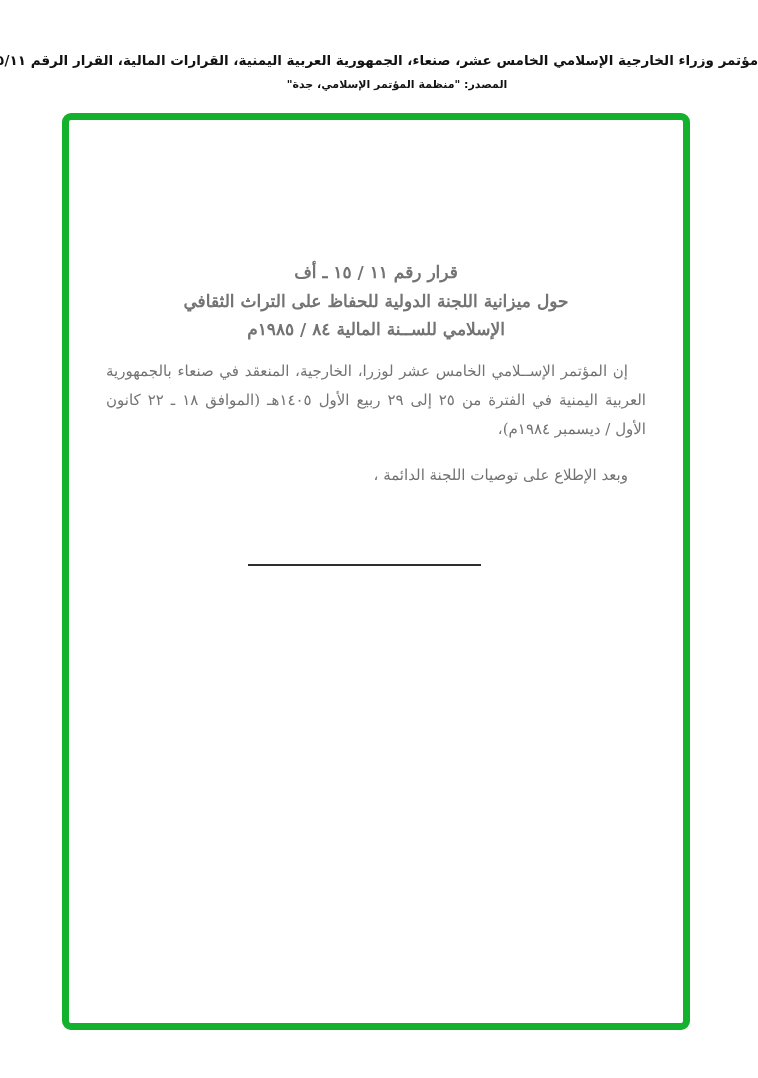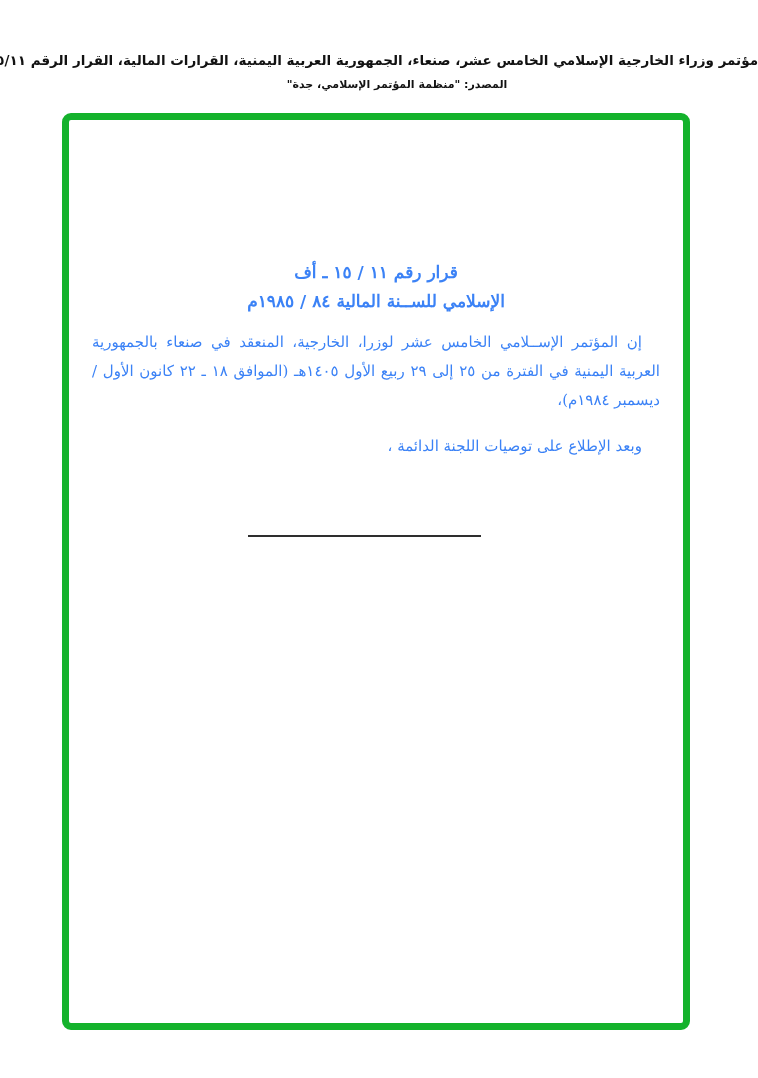--- a/index.html
+++ b/index.html
@@ -46,22 +46,22 @@
     width: 628px;
     height: 917px;
     border: 7px solid #14b22c;
     border-radius: 9px;
     background: #ffffff;
   }
 
   
   .doc {
     direction: rtl;
-    padding: 0 23px;
-    color: #3b82f6;
+    padding: 0 37px;
+    color: #737373;
     font-family: "DejaVu Serif", serif;
   }
 
   .title {
     margin-top: 138px;
     text-align: center;
     font-size: 17px;
     font-weight: bold;
     line-height: 28.5px;
   }
@@ -92,20 +92,21 @@
 <header class="citation">
   <div class="cite-main">مؤتمر وزراء الخارجية الإسلامي الخامس عشر، صنعاء، الجمهورية العربية اليمنية، القرارات المالية، القرار الرقم ١٥/١١- أف</div>
   <div class="cite-source">المصدر:  "منظمة المؤتمر الإسلامي، جدة"</div>
 </header>
 
 <main class="frame" style="border-color: rgb(20, 178, 44);">
   <section class="doc">
 
     <h1 class="title">
       <span class="t-line">قرار رقم ١١ / ١٥ ـ أف</span>
+      <span class="t-line">حول ميزانية اللجنة الدولية للحفاظ على التراث الثقافي</span>
       <span class="t-line">الإسلامي للســنة المالية ٨٤ / ١٩٨٥م</span>
     </h1>
 
     <p class="para">إن المؤتمر الإســلامي الخامس عشر لوزرا، الخارجية، المنعقد في صنعاء بالجمهورية العربية اليمنية في الفترة من ٢٥ إلى ٢٩ ربيع الأول ١٤٠٥هـ (الموافق ١٨ ـ ٢٢ كانون الأول / ديسمبر ١٩٨٤م)،</p>
 
 
     <p class="para para-gap short">وبعد الإطلاع على توصيات اللجنة الدائمة ،</p>
 
 
     <div class="rule" style="background: rgb(46, 46, 46);"></div>

